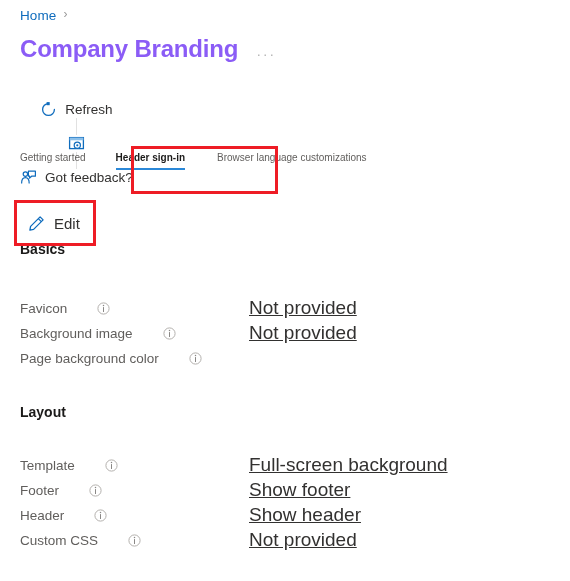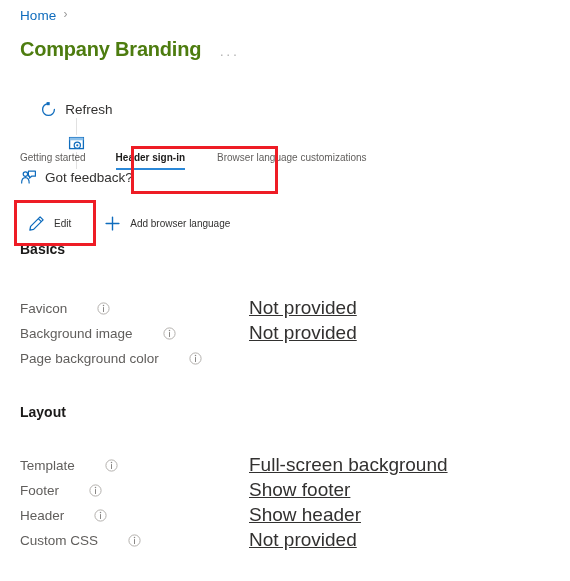--- a/index.html
+++ b/index.html
@@ -39,23 +39,23 @@
 
   
   .title-row {
     position: absolute;
     left: 20px;
     top: 33px;
     display: flex;
     align-items: center;
   }
   .page-title {
-    font-size: 20px;
+    font-size: 24px;
     font-weight: bold;
-    color: #4d7c0f;
+    color: #8b5cf6;
     letter-spacing: -0.2px;
     line-height: 32px;
   }
   .title-ellipsis {
     margin-left: 18px;
     color: #b8b8b8;
     font-size: 15px;
     letter-spacing: 1.6px;
     margin-top: 9px;
     cursor: pointer;
@@ -148,21 +148,21 @@
   .act-icon {
     width: 17px;
     height: 17px;
     display: inline-flex;
     align-items: center;
     justify-content: center;
     flex: none;
   }
   .act-label {
     margin-left: 9px;
-    font-size: 10px;
+    font-size: 15px;
     color: #323130;
     white-space: nowrap;
   }
   .act-gap { width: 33px; }
 
   
   .section-heading {
     position: absolute;
     left: 20px;
     font-size: 14px;
@@ -302,28 +302,20 @@
       <svg width="17" height="17" viewBox="0 0 17 17">
         <path d="M12.1 1.9 L15.1 4.9 L5.6 14.4 L1.9 15.1 L2.6 11.4 Z" fill="none" stroke="#0f6cbd" stroke-width="1.3" stroke-linejoin="round"></path>
         <path d="M10.3 3.7 L13.3 6.7" stroke="#0f6cbd" stroke-width="1.2"></path>
       </svg>
     </span>
     <span class="act-label">Edit</span>
   </div>
 
   <div class="act-gap"></div>
 
-  <div class="act">
-    <span class="act-icon">
-      <svg width="17" height="17" viewBox="0 0 17 17">
-        <path d="M8.5 2.1 V14.9 M2.1 8.5 H14.9" stroke="#0f6cbd" stroke-width="1.4" stroke-linecap="round"></path>
-      </svg>
-    </span>
-    <span class="act-label">Add browser language</span>
-  </div>
 
 </div>
 
 <div class="section-heading" id="heading-basics">Basics</div>
 
 <div class="prop-list" id="basics-list">
 
   <div class="prop-row">
     <div class="prop-label">
       <span class="prop-label-text">Favicon</span>

